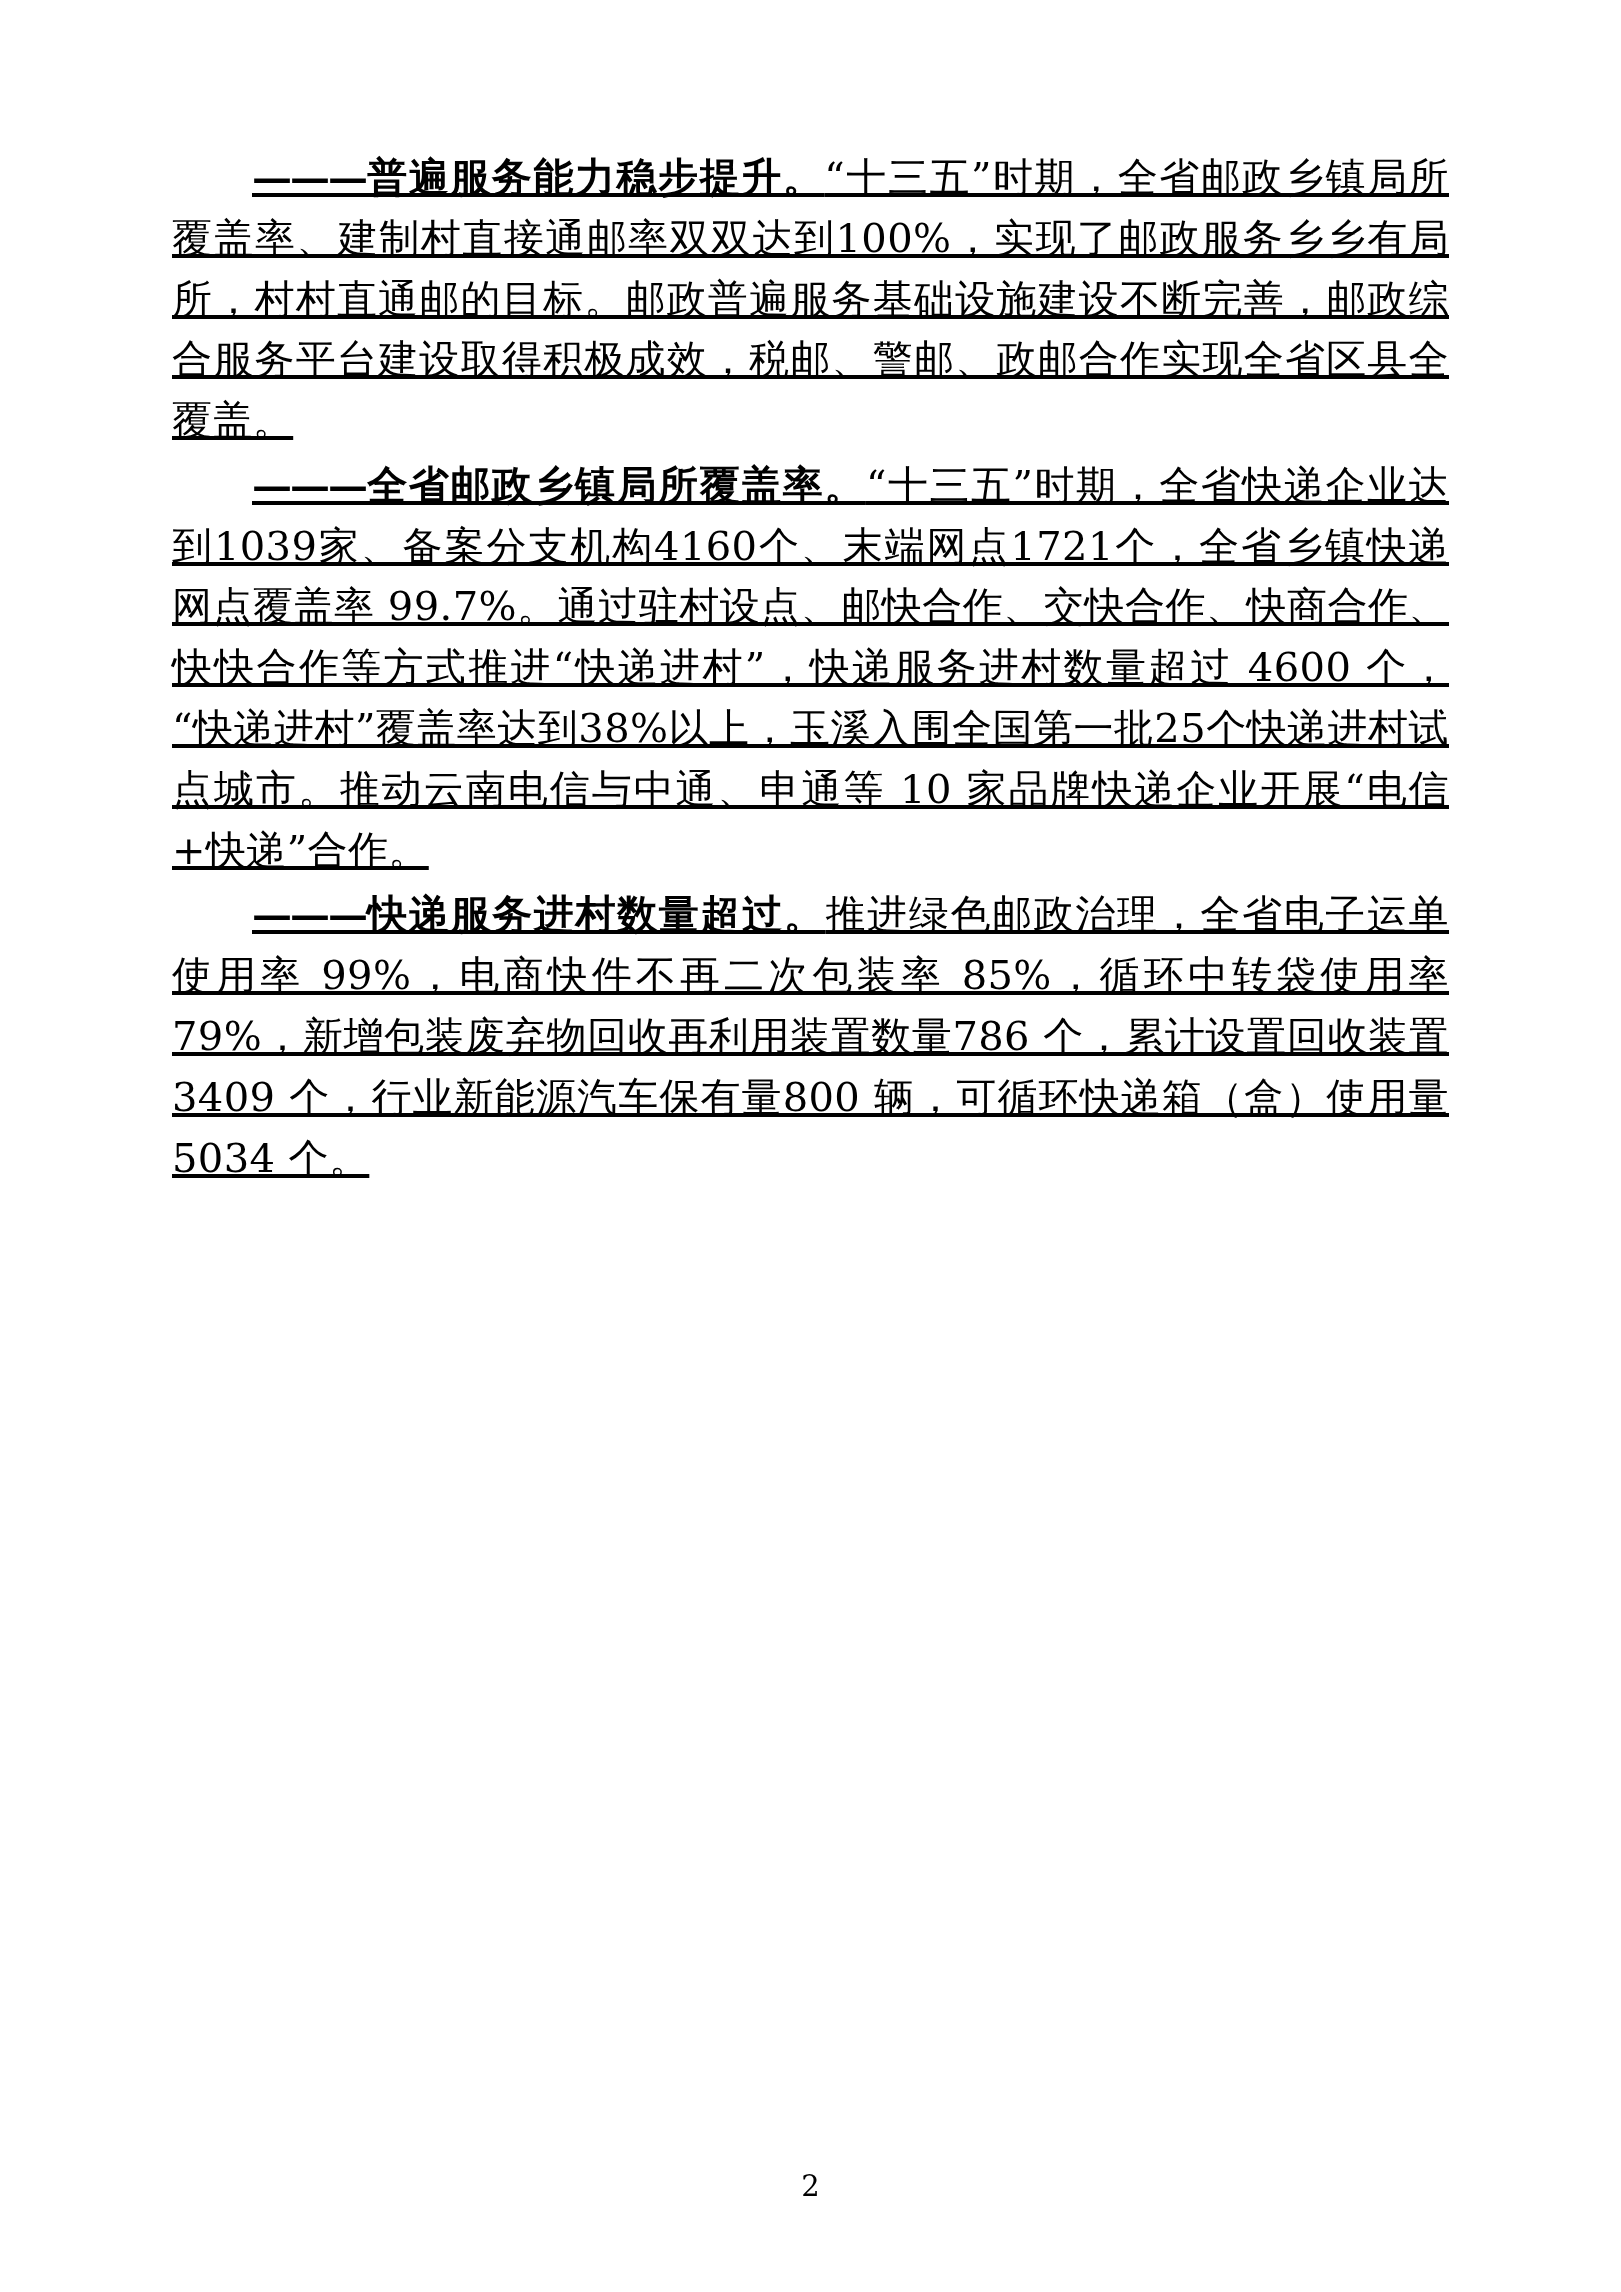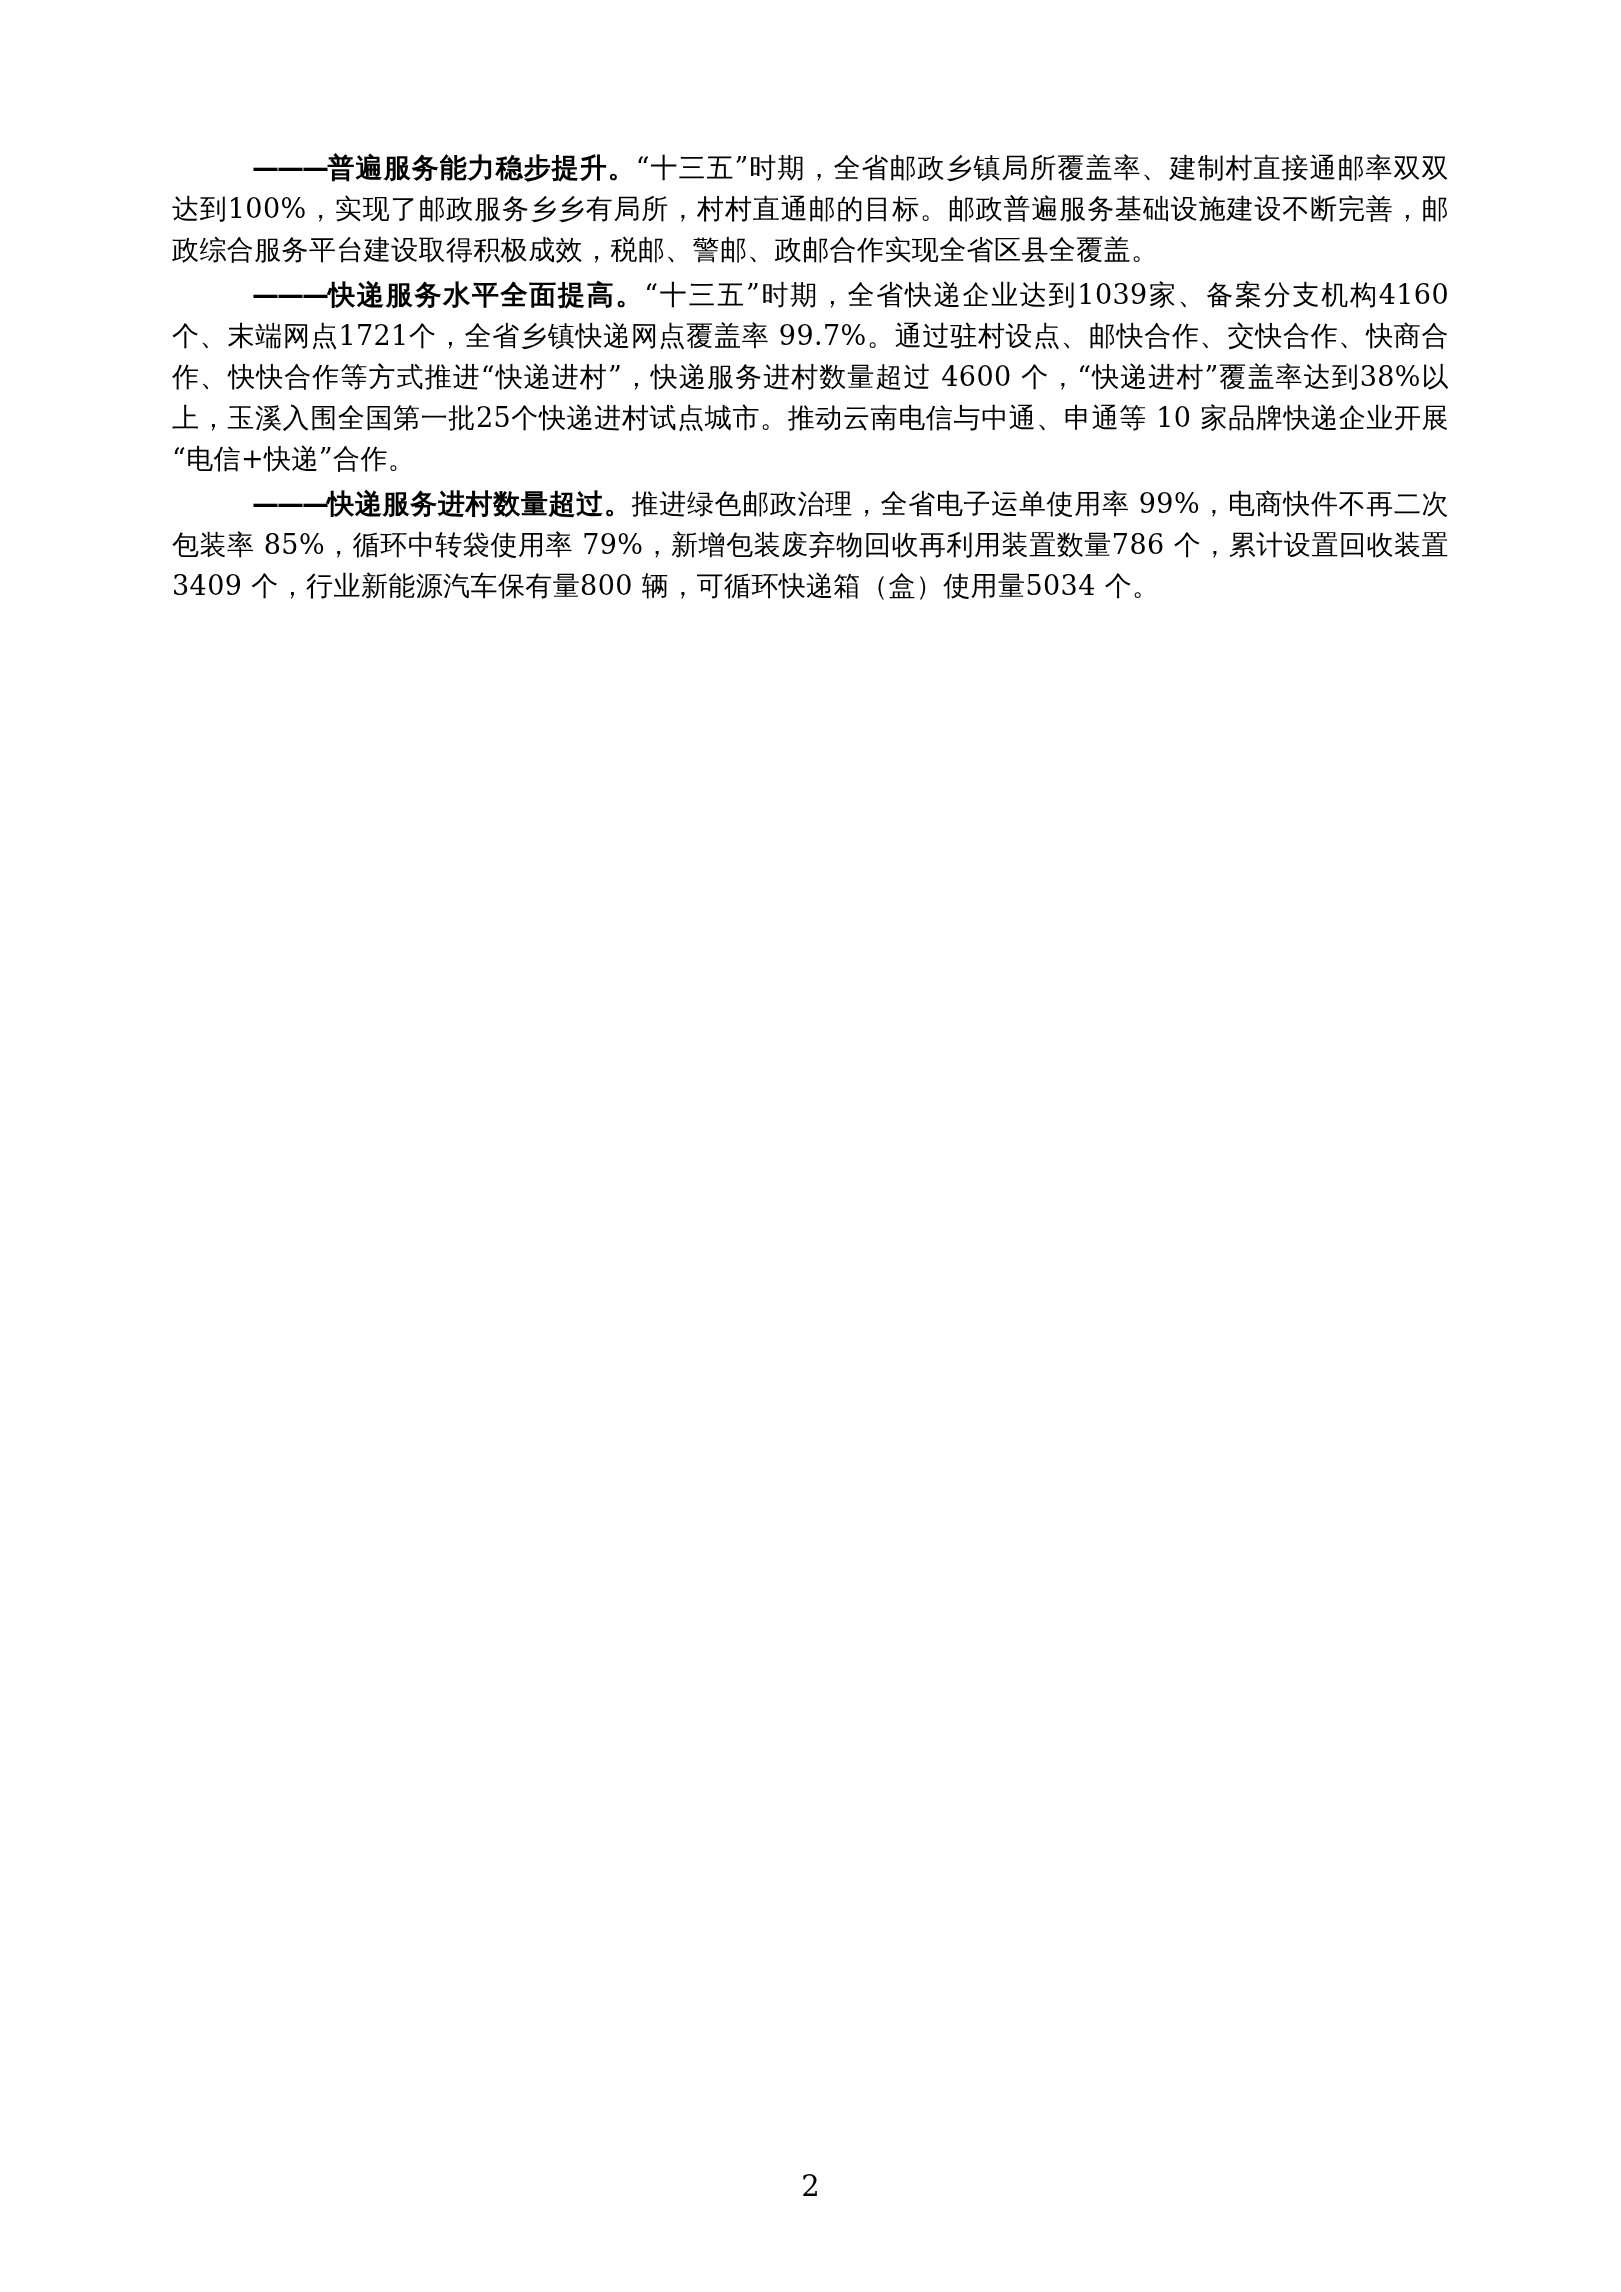--- a/index.html
+++ b/index.html
@@ -18,25 +18,26 @@
   .page {
     position: absolute;
     left: 0;
     top: 0;
     width: 1621px;
     height: 2293px;
     box-sizing: border-box;
     padding: 147px 172px 59px 172px;
   }
   .body-text {
-    font-size: 27px;
+    font-size: 40px;
     line-height: 1.52;
     text-align: justify;
     text-justify: inter-ideograph;
     letter-spacing: 0.4px;
+    text-decoration: underline;
   }
   .para {
     margin: 0 0 3.9px 0;
     text-indent: 80px;
   }
   .lead {
     font-weight: bold;
   }
   .dashes {
     font-weight: bold;
@@ -53,21 +54,21 @@
   }
 </style>
 </head>
 <body>
 
 <div class="page">
   <div class="body-text">
 
     <p class="para"><span class="dashes">———</span><span class="lead">普遍服务能力稳步提升。</span><span>“十三五”时期，全省邮政乡镇局所覆盖率、建制村直接通邮率双双达到100%，实现了邮政服务乡乡有局所，村村直通邮的目标。邮政普遍服务基础设施建设不断完善，邮政综合服务平台建设取得积极成效，税邮、警邮、政邮合作实现全省区县全覆盖。</span></p>
 
-    <p class="para"><span class="dashes">———</span><span class="lead">快递服务水平全面提高。</span><span>“十三五”时期，全省快递企业达到1039家、备案分支机构4160个、末端网点1721个，全省乡镇快递网点覆盖率 99.7%。通过驻村设点、邮快合作、交快合作、快商合作、快快合作等方式推进“快递进村”，快递服务进村数量超过 4600 个，“快递进村”覆盖率达到38%以上，玉溪入围全国第一批25个快递进村试点城市。推动云南电信与中通、申通等 10 家品牌快递企业开展“电信+快递”合作。</span></p>
+    <p class="para"><span class="dashes">———</span><span class="lead">全省邮政乡镇局所覆盖率。</span><span>“十三五”时期，全省快递企业达到1039家、备案分支机构4160个、末端网点1721个，全省乡镇快递网点覆盖率 99.7%。通过驻村设点、邮快合作、交快合作、快商合作、快快合作等方式推进“快递进村”，快递服务进村数量超过 4600 个，“快递进村”覆盖率达到38%以上，玉溪入围全国第一批25个快递进村试点城市。推动云南电信与中通、申通等 10 家品牌快递企业开展“电信+快递”合作。</span></p>
 
 
     <p class="para"><span class="dashes">———</span><span class="lead">快递服务进村数量超过。</span><span>推进绿色邮政治理，全省电子运单使用率 99%，电商快件不再二次包装率 85%，循环中转袋使用率 79%，新增包装废弃物回收再利用装置数量786 个，累计设置回收装置3409 个，行业新能源汽车保有量800 辆，可循环快递箱（盒）使用量5034 个。</span></p>
 
   </div>
 
   <div class="page-number">2</div>
 </div>
 
 

